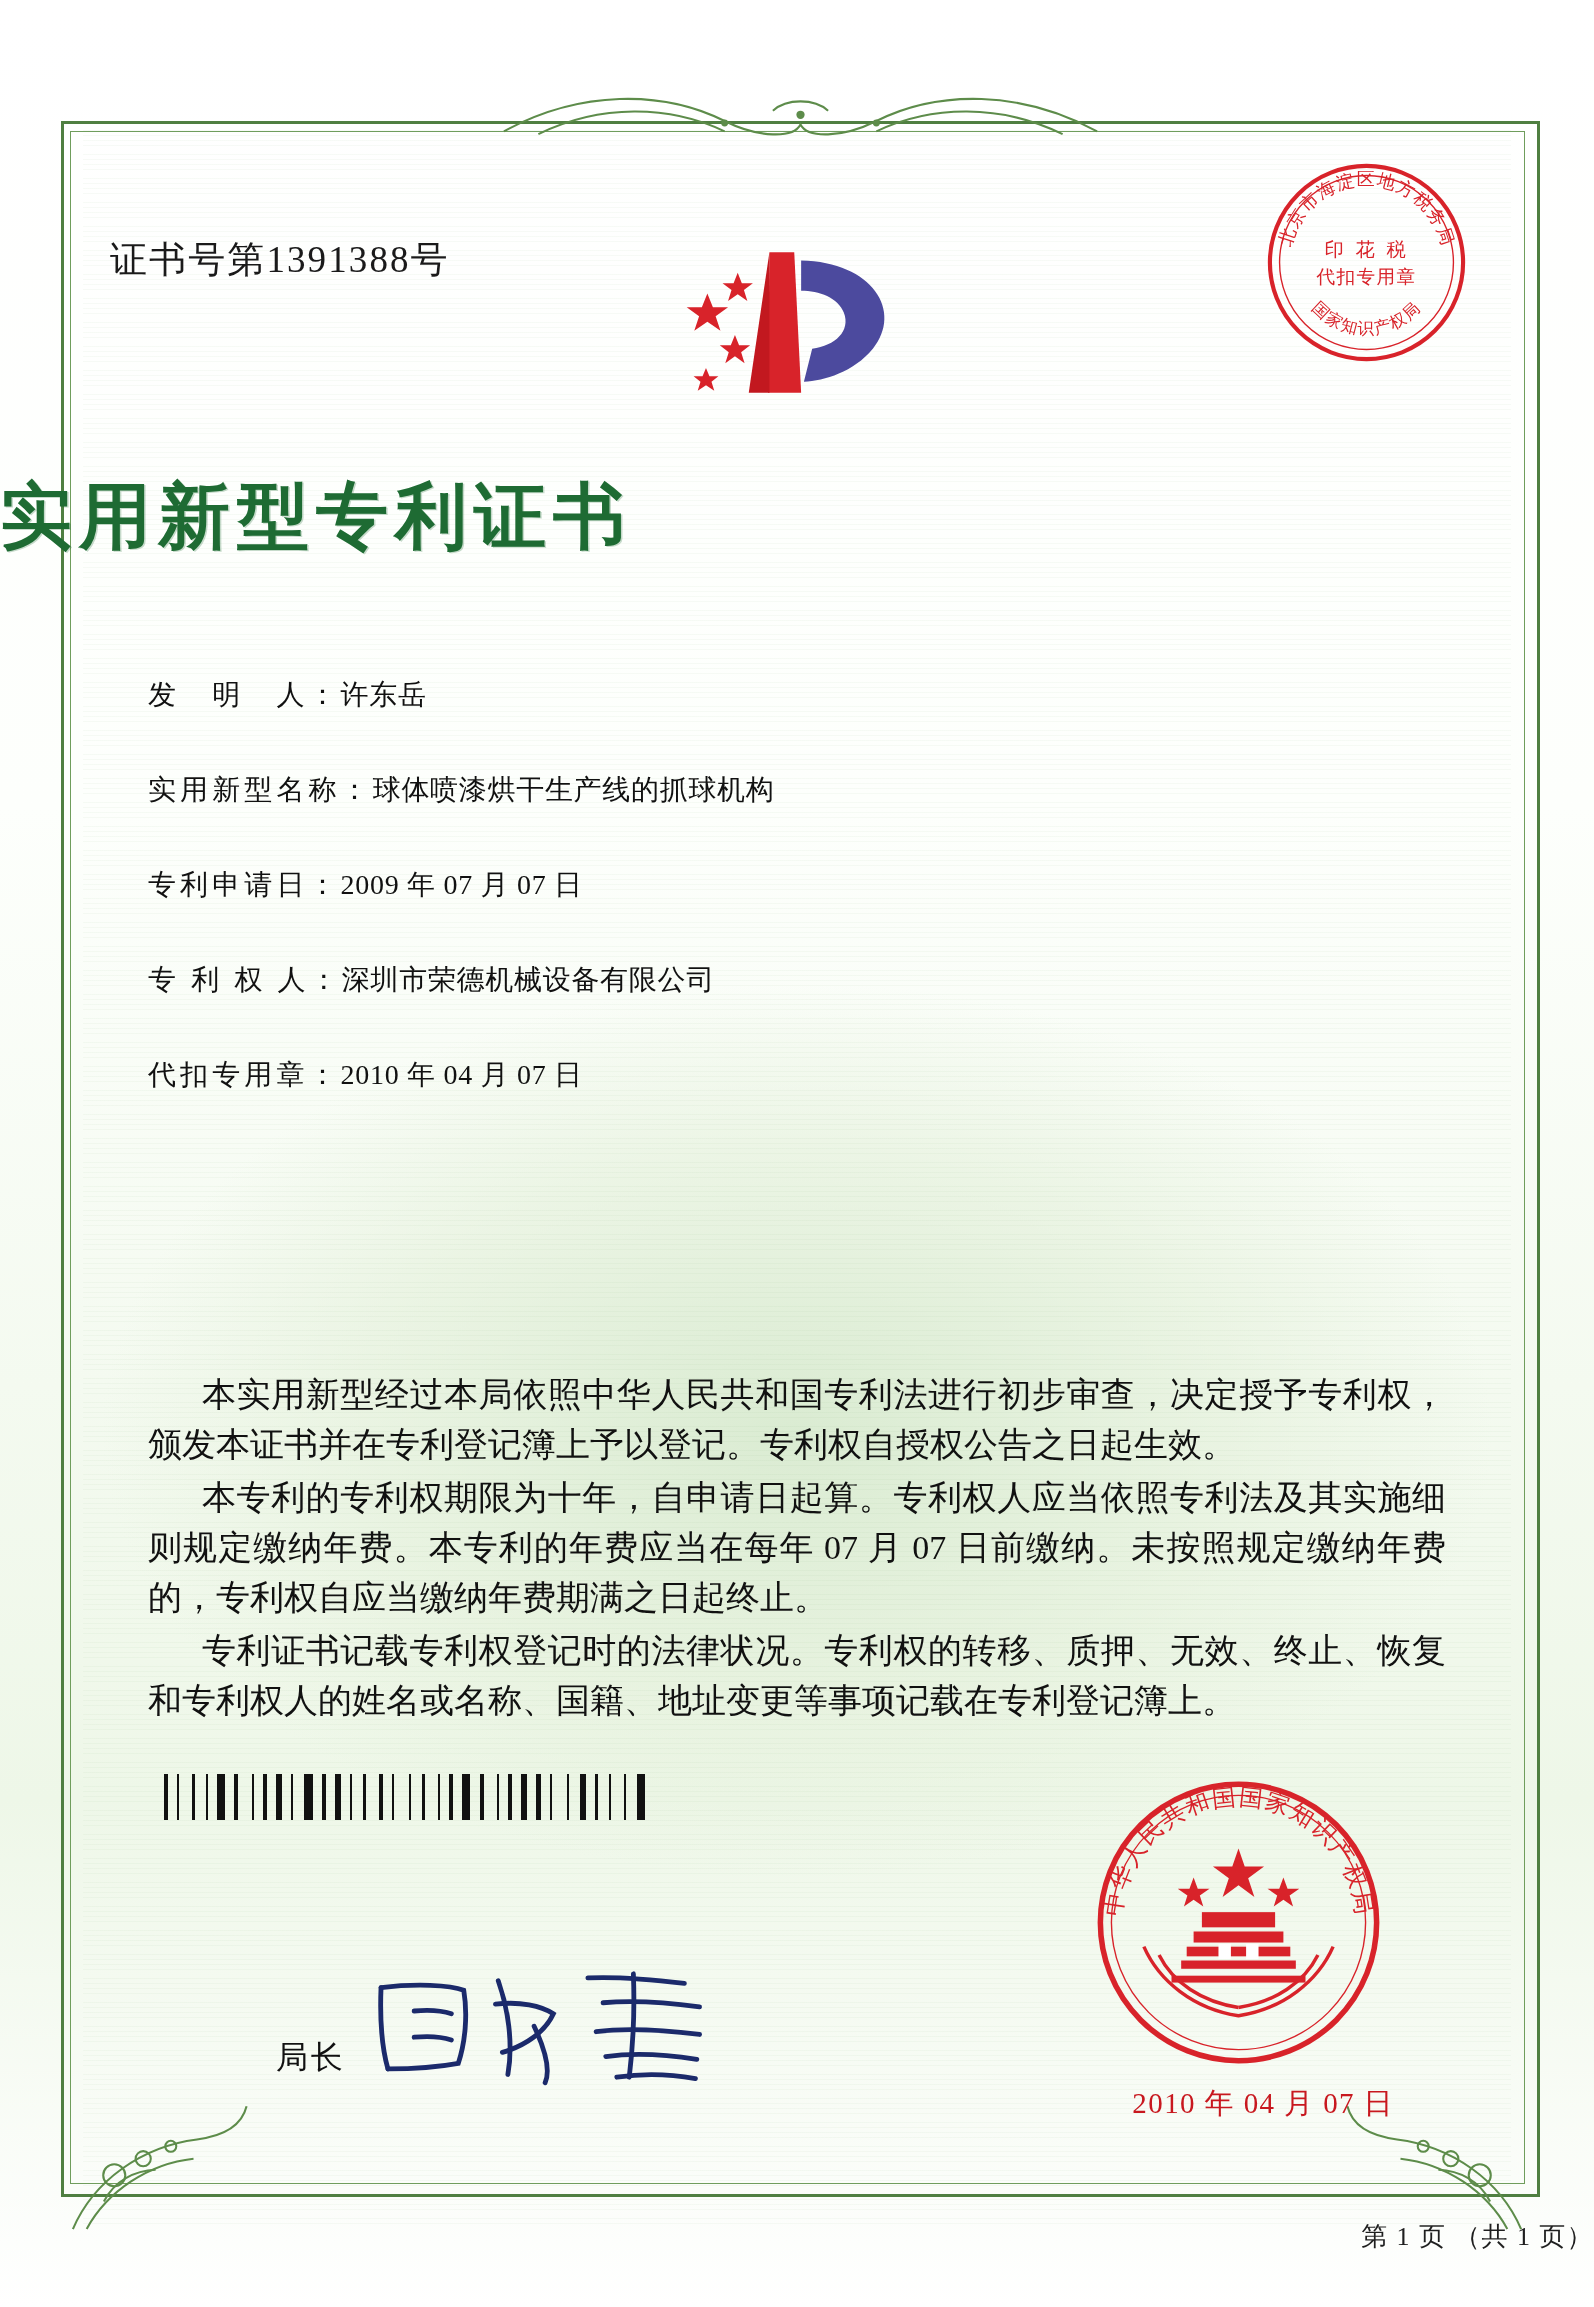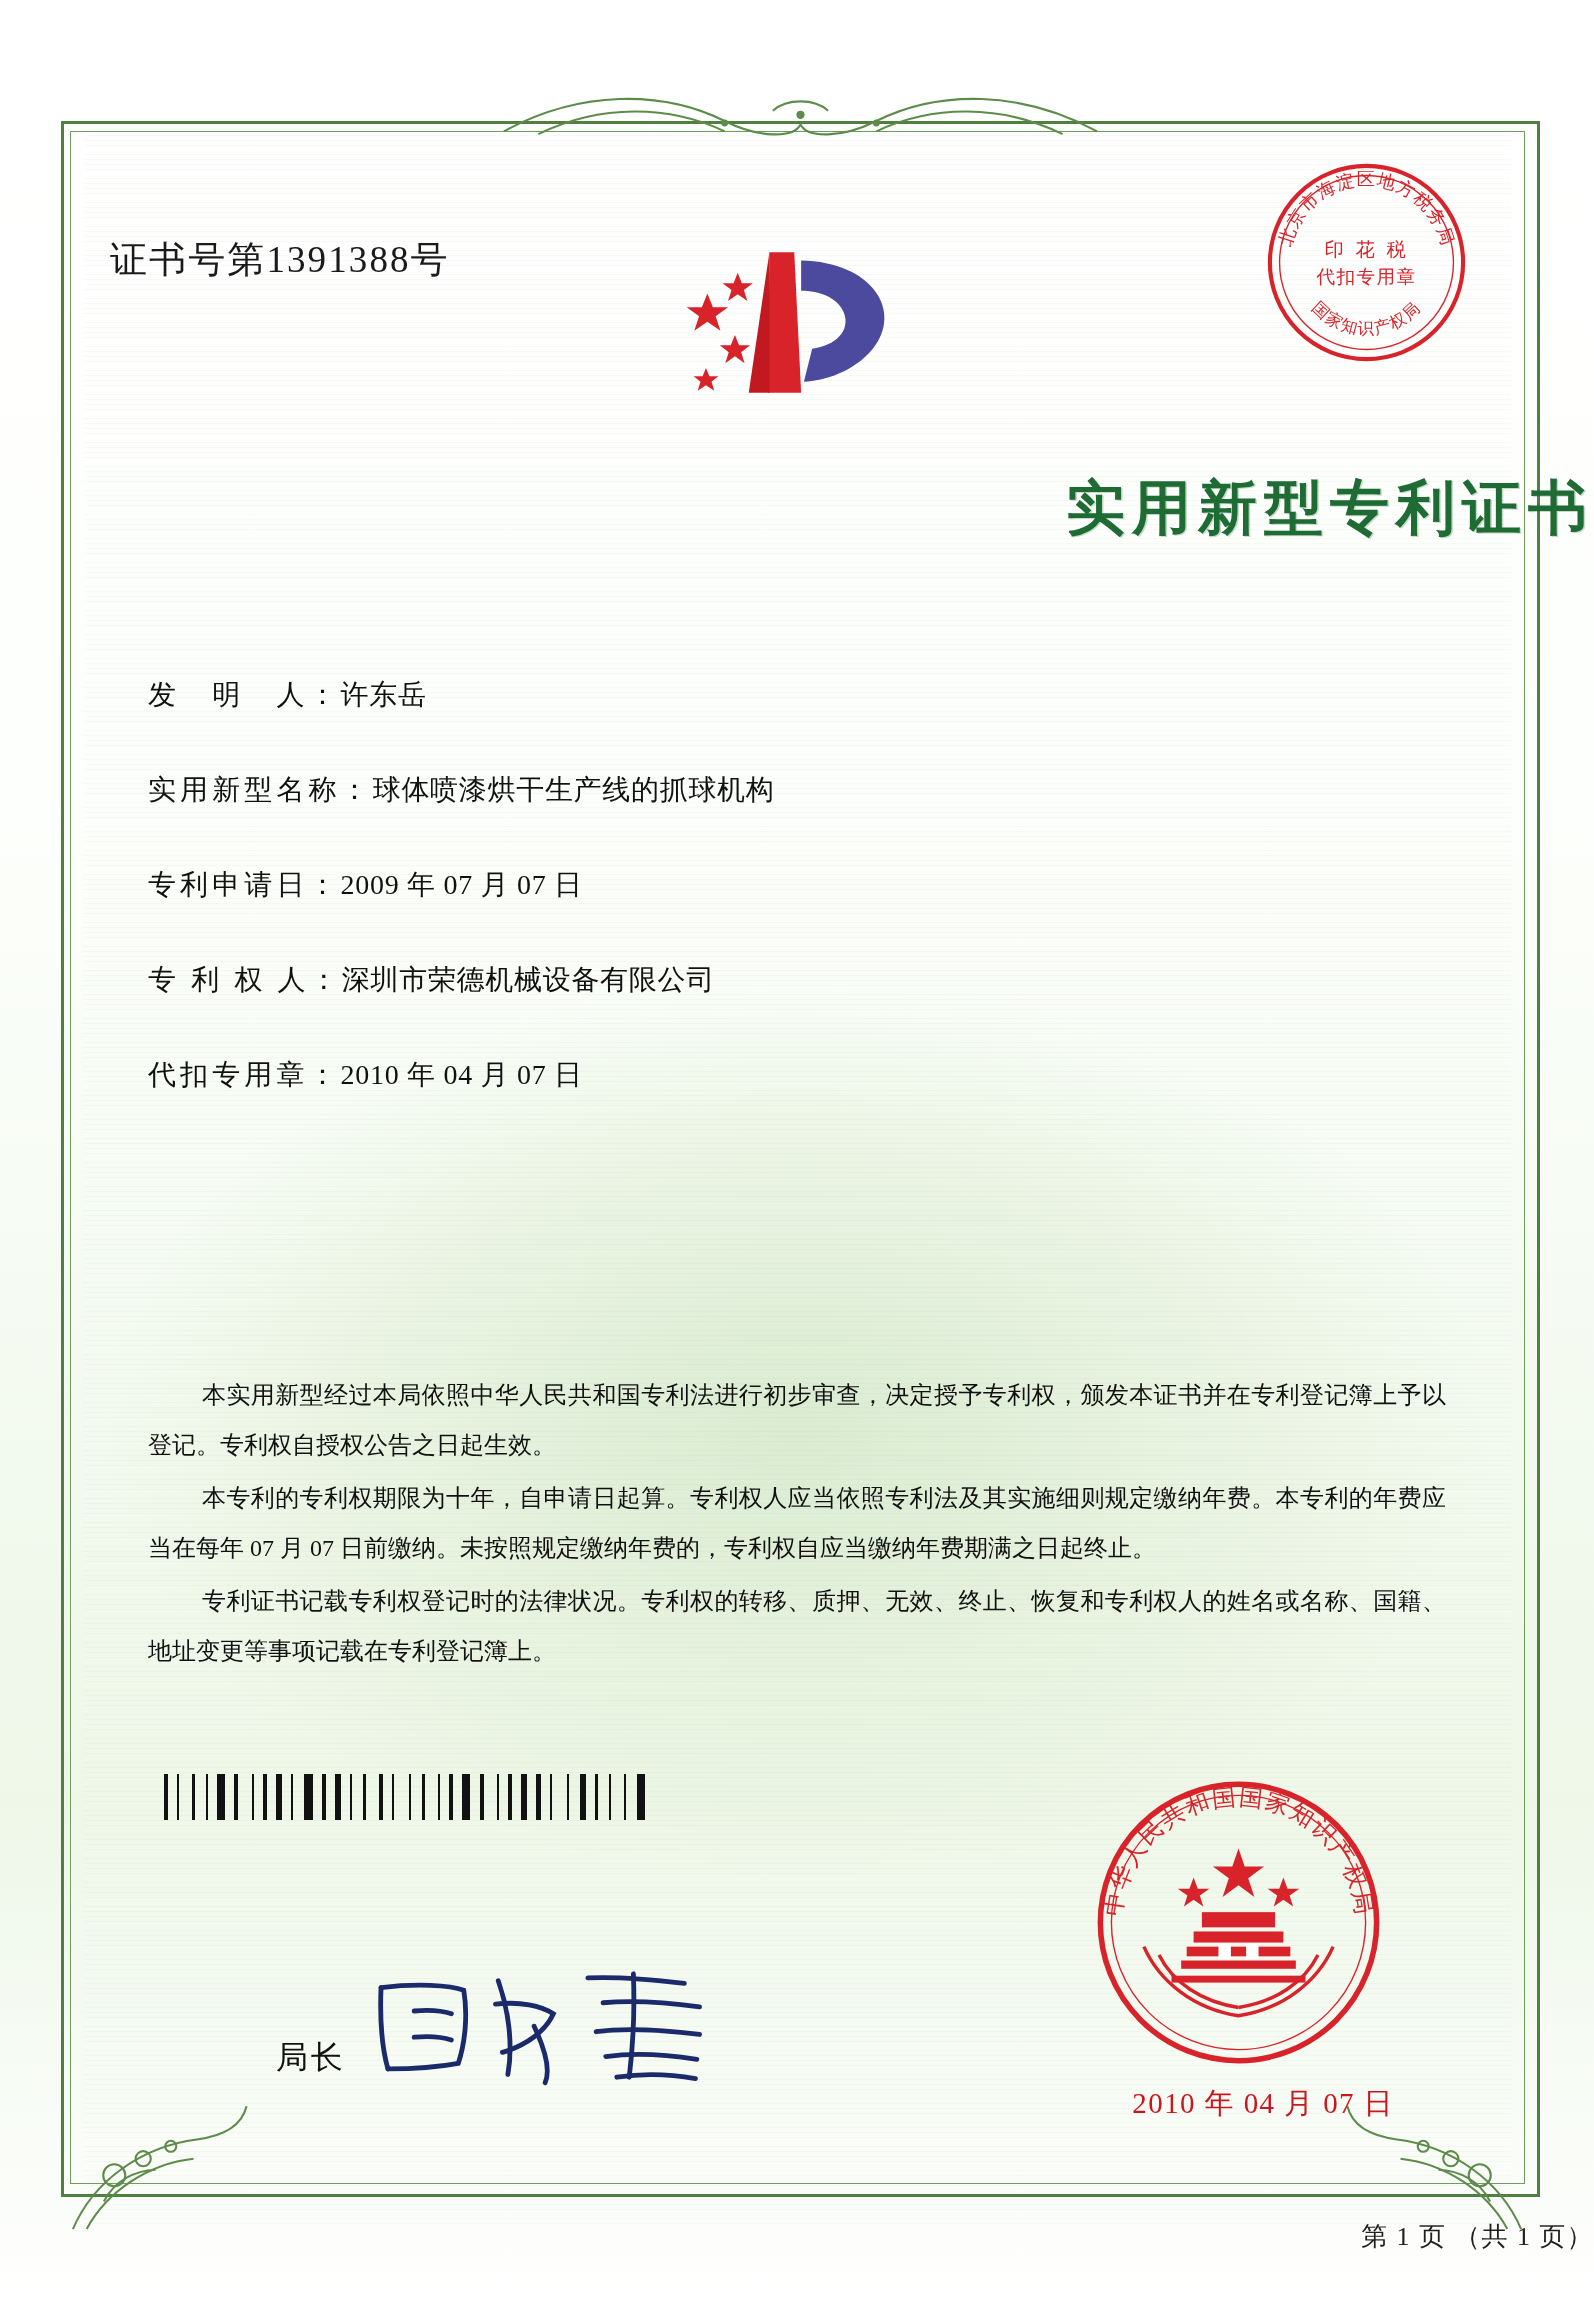--- a/index.html
+++ b/index.html
@@ -68,22 +68,22 @@
     position: absolute;
     right: 124px;
     top: 159px;
     width: 207px;
     height: 207px;
   }
   .title {
     position: absolute;
     left: 0; right: 0;
     top: 469px;
-    text-align: right;
-    font-size: 59px;
+    text-align: left;
+    font-size: 72px;
     font-weight: bold;
     letter-spacing: 7px;
     color: #1e6b33;
     font-family: "DejaVu Serif", serif;
     text-shadow: 1.4px 1.4px 0 rgba(30,107,51,0.25);
   }
   .fields {
     position: absolute;
     left: 148px;
     top: 676px;
@@ -98,21 +98,21 @@
   }
   .field .lbl { letter-spacing: 4.1px; }
   .field .val { letter-spacing: 0.7px; }
   .mono { font-family: "Liberation Mono", monospace; font-size: 26px; letter-spacing: 1.4px; }
 
   .paras {
     position: absolute;
     left: 148px;
     right: 148px;
     top: 1370px;
-    font-size: 24px;
+    font-size: 34px;
     line-height: 50px;
     color: #111;
     text-align: justify;
   }
   .paras p { margin: 0 0 2.8px 0; text-indent: 54px; }
 
   .barcode {
     position: absolute;
     left: 164px;
     top: 1774px;

